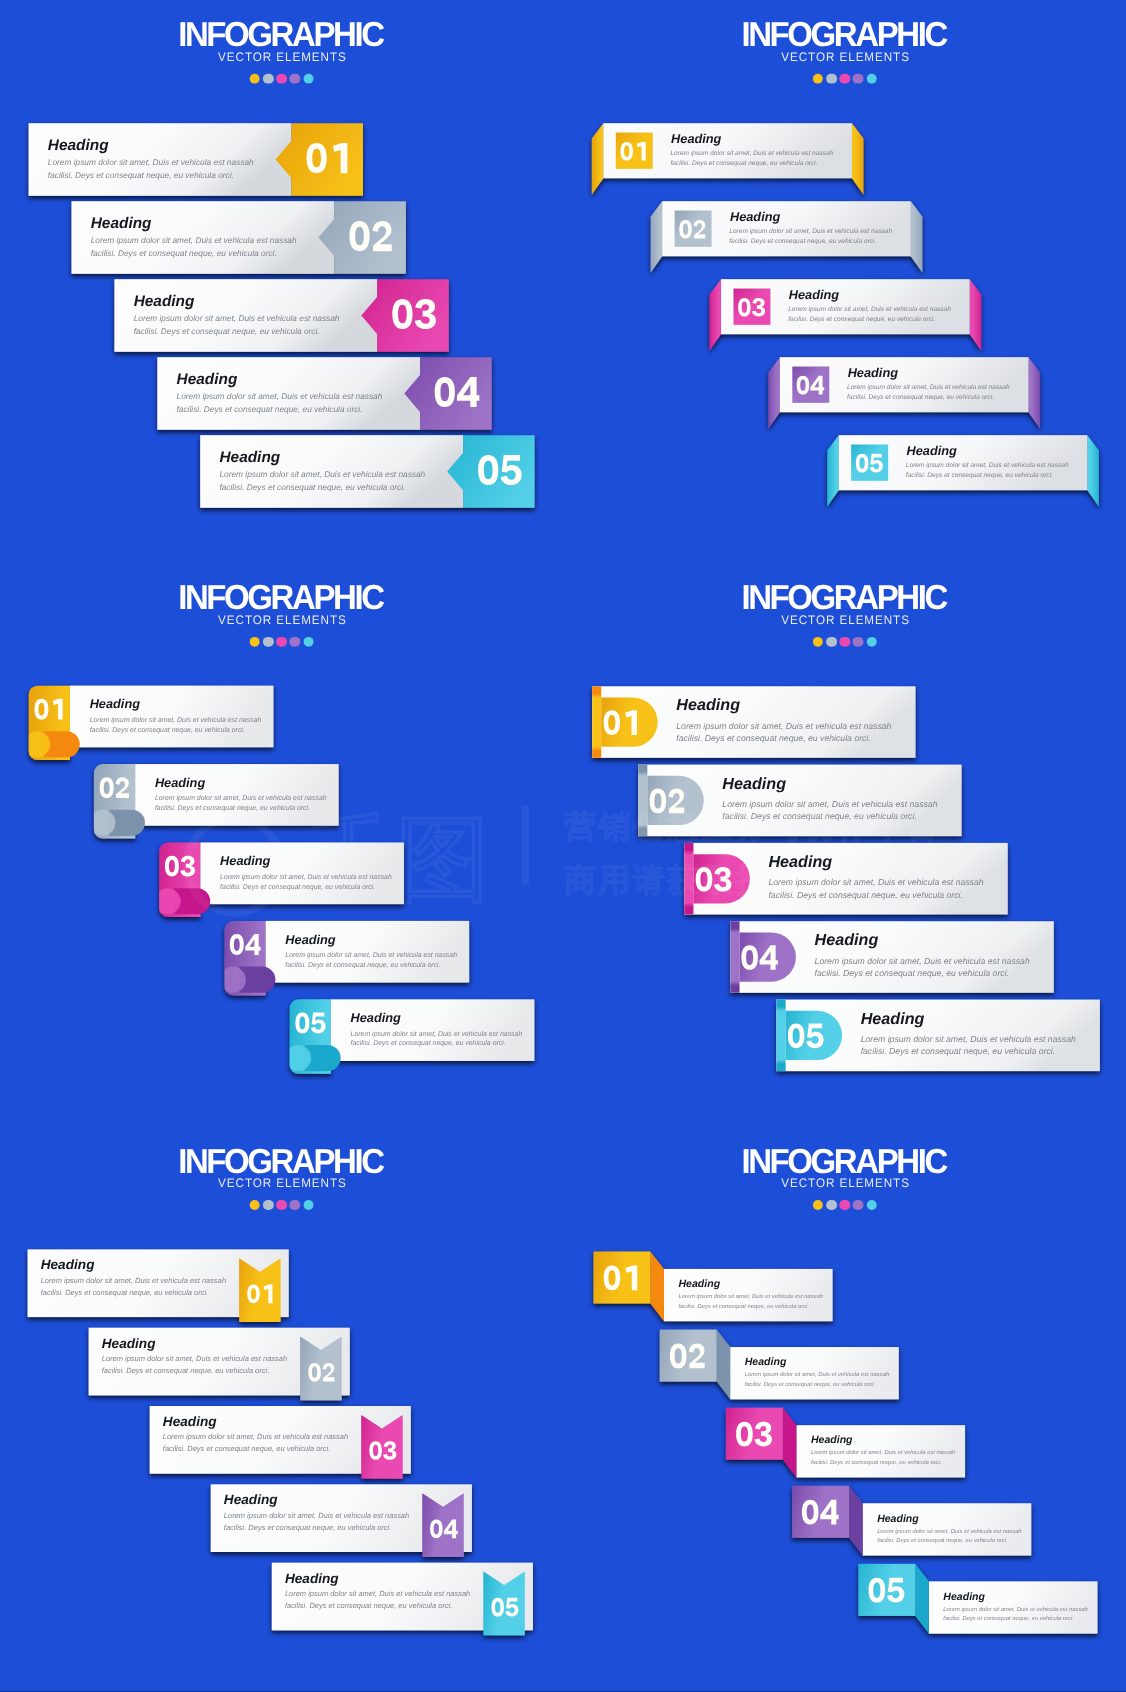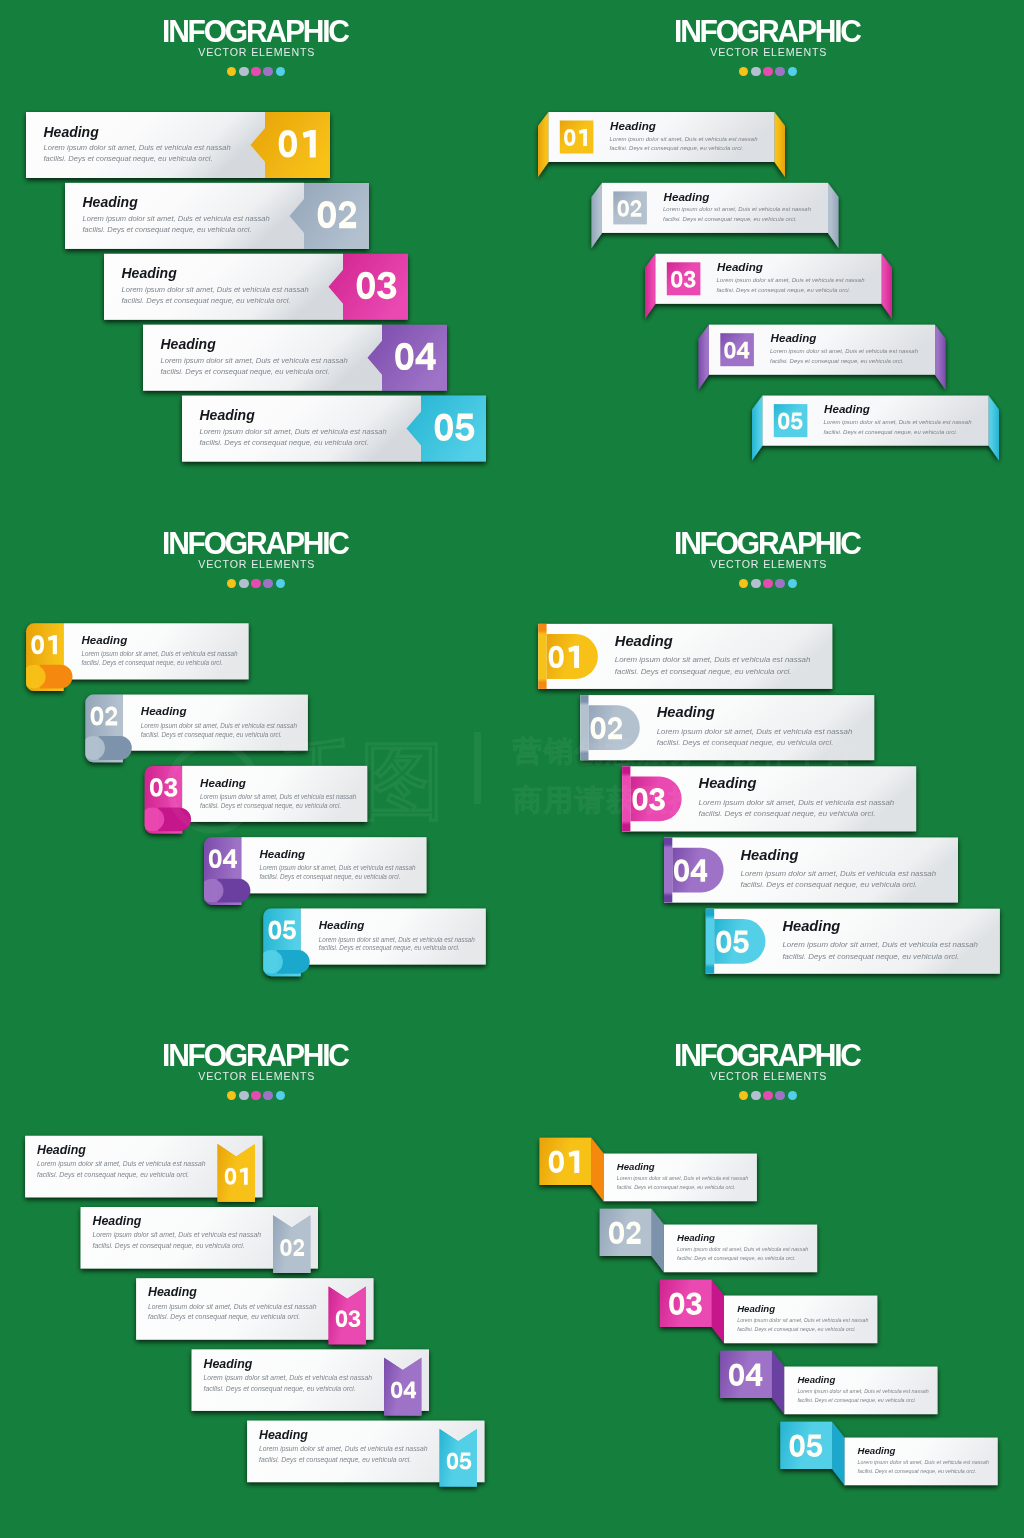--- a/index.html
+++ b/index.html
@@ -1,18 +1,18 @@
 <!DOCTYPE html>
 <html><head>
 <meta charset="utf-8">
 <style>
   *{margin:0;padding:0;box-sizing:border-box;}
   html,body{width:1024px;height:1538px;background:#00111e;overflow:hidden;}
   body{font-family:"Liberation Sans",sans-serif;}
-  .page{position:relative;width:1024px;height:1538px;background:#15803d;}
+  .page{position:relative;width:1024px;height:1538px;background:#1d4ed8;}
   .panel{position:absolute;width:512px;height:512px;}
   .hdr{position:absolute;left:0;width:512px;text-align:center;}
   .hdr .t1{font-size:31.5px;font-weight:bold;color:#fff;line-height:26px;letter-spacing:-2.3px;transform:scaleX(0.952);
            text-indent:-2.3px;}
   .hdr .t2{font-size:11.3px;color:#e7eaee;letter-spacing:0.9px;transform:scaleX(0.94);line-height:15px;text-indent:1.55px;
            margin-top:1px;}
   .dots{margin-top:7.5px;display:flex;justify-content:center;gap:2.9px;}
   .dots i{display:block;width:9.2px;height:9.2px;border-radius:50%;}
   svg{display:block;overflow:visible;}
   .wm{position:absolute;pointer-events:none;}

